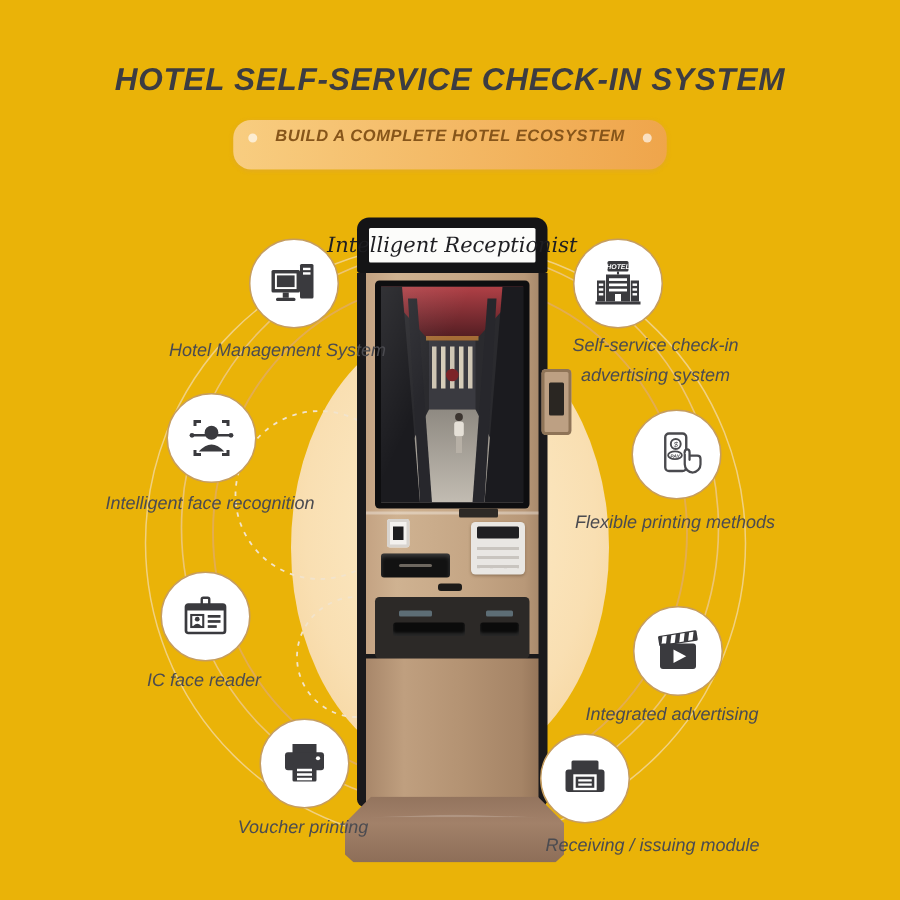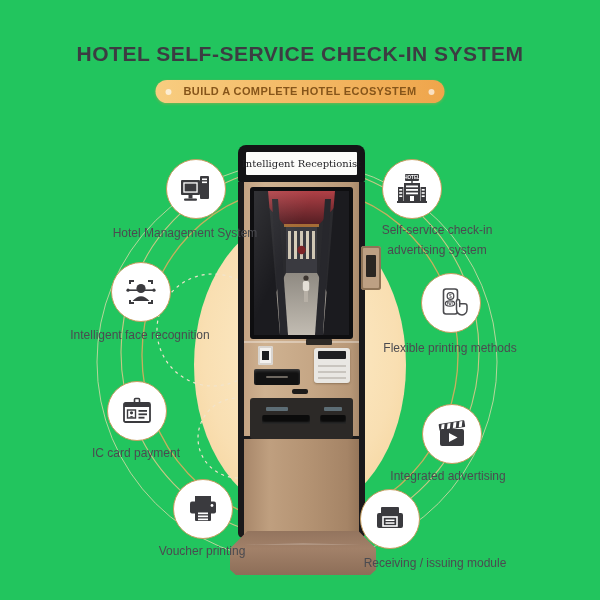--- a/index.html
+++ b/index.html
@@ -1,22 +1,22 @@
 <!DOCTYPE html>
 <html><head>
 <meta charset="utf-8">
 <style>
   html,body{margin:0;padding:0;background:#ffffff;}
-  .stage{position:relative;width:600px;height:600px;margin:0 auto;background:#22c55e;overflow:hidden;
-         font-family:"Liberation Sans",sans-serif;}
+  .stage{position:relative;width:600px;height:600px;margin:0 auto;background:#eab308;overflow:hidden;
+         font-family:"Liberation Sans",sans-serif;font-style:italic;}
   
   .title{position:absolute;left:0;top:42px;width:600px;text-align:center;
          font-size:21px;font-weight:700;letter-spacing:.5px;color:#3c3c42;}
   .badge{position:absolute;left:50%;top:80px;transform:translateX(-50%);
-         height:23px;line-height:23px;padding:0 28px;border-radius:12px;
+         height:33px;line-height:23px;padding:0 28px;border-radius:12px;
          background:linear-gradient(90deg,#f8cd80,#efa54b);
          color:#86551a;font-size:11px;font-weight:700;letter-spacing:.4px;white-space:nowrap;
          box-shadow:0 1px 3px rgba(216,160,70,.45);}
   .badge .dot{position:absolute;top:8.5px;width:6px;height:6px;border-radius:50%;background:rgba(255,255,255,.65);}
   .badge .dot.l{left:10px}.badge .dot.r{right:10px}
   
   .bg-arcs{position:absolute;left:0;top:0;z-index:0;}
   
   .feature{position:absolute;width:58px;height:58px;border-radius:50%;background:#fff;
            border:1px solid #c69d5f;display:flex;align-items:center;justify-content:center;z-index:3;}
@@ -26,21 +26,21 @@
   .l1{left:95px;top:223px;width:180px}.l2{left:50px;top:325px;width:180px}
   .l3{left:46px;top:443px;width:180px}.l4{left:112px;top:541px;width:180px}
   .l5{left:367px;top:220px;width:140px}.l6{left:360px;top:338px;width:180px}
   .l7{left:358px;top:466px;width:180px}.l8{left:345px;top:553px;width:180px}
   
   .kiosk{position:absolute;left:228px;top:143px;width:150px;height:437px;z-index:2;}
   .kiosk *{position:absolute;}
   .k-head{left:10px;top:2px;width:127px;height:37px;background:#141416;border-radius:8px 8px 2px 2px;}
   .k-plate{left:8px;top:7px;width:111px;height:23px;background:#fcfcfa;border-radius:1px;
            display:flex;align-items:center;justify-content:center;
-           font-family:"DejaVu Serif","Liberation Serif",serif;font-size:10px;color:#1e1e22;white-space:nowrap;}
+           font-family:"DejaVu Serif","Liberation Serif",serif;font-size:14px;color:#1e1e22;white-space:nowrap;}
   .k-shell{left:10px;top:39px;width:127px;height:356px;background:#1a191b;border-radius:0 0 5px 5px;}
   .k-face{left:16px;top:39px;width:115px;height:254px;
           background:linear-gradient(90deg,#c4a383 0%,#cfb291 18%,#c5a685 60%,#b89878 92%,#a98a6c 100%);}
   .k-screen{left:22px;top:44px;width:103px;height:152px;background:#0e0e10;border-radius:3px;}
   .k-scene{left:4px;top:4px;}
   .k-glare{left:4px;top:4px;width:95px;height:144px;
            background:linear-gradient(115deg,rgba(255,255,255,.10) 0%,rgba(255,255,255,0) 38%);}
   .k-sidebox{left:133px;top:103px;width:20px;height:44px;background:#bda083;border-radius:3px;
              box-shadow:inset 0 0 0 2px #8f7457;}
   .k-sidebox i{left:5px;top:9px;width:10px;height:22px;background:#2a2622;border-radius:1px;}
@@ -209,21 +209,21 @@
       <rect x="4" y="7" width="26" height="19" rx="1.5" fill="#fff" stroke="#3a3a3e" stroke-width="1.8"></rect>
       <rect x="4" y="7" width="26" height="4" fill="#3a3a3e"></rect>
       <rect x="7.5" y="14" width="8" height="8" fill="none" stroke="#3a3a3e" stroke-width="1.4"></rect>
       <circle cx="11.5" cy="16.8" r="1.6" fill="#3a3a3e"></circle>
       <path d="M8.8 21.4 q2.7 -3 5.4 0 z" fill="#3a3a3e"></path>
       <rect x="18.5" y="14" width="8.5" height="1.8" fill="#3a3a3e"></rect>
       <rect x="18.5" y="17.4" width="8.5" height="1.8" fill="#3a3a3e"></rect>
       <rect x="18.5" y="20.8" width="6" height="1.8" fill="#3a3a3e"></rect>
     </svg>
   </div>
-  <div class="feature-label l3">IC card payment</div>
+  <div class="feature-label l3">IC face reader</div>
 
   <div class="feature f4">
     <svg class="ic" width="34" height="30" viewBox="0 0 34 30">
       <rect x="9" y="2" width="16" height="6" fill="#3a3a3e"></rect>
       <rect x="4" y="7.5" width="26" height="12" rx="2" fill="#3a3a3e"></rect>
       <circle cx="26" cy="11.5" r="1.4" fill="#fff"></circle>
       <rect x="9" y="15" width="16" height="12" rx="1" fill="#3a3a3e"></rect>
       <rect x="12" y="18.5" width="10" height="1.7" fill="#fff"></rect>
       <rect x="12" y="21.5" width="10" height="1.7" fill="#fff"></rect>
       <rect x="12" y="24.5" width="10" height="1.7" fill="#fff"></rect>

